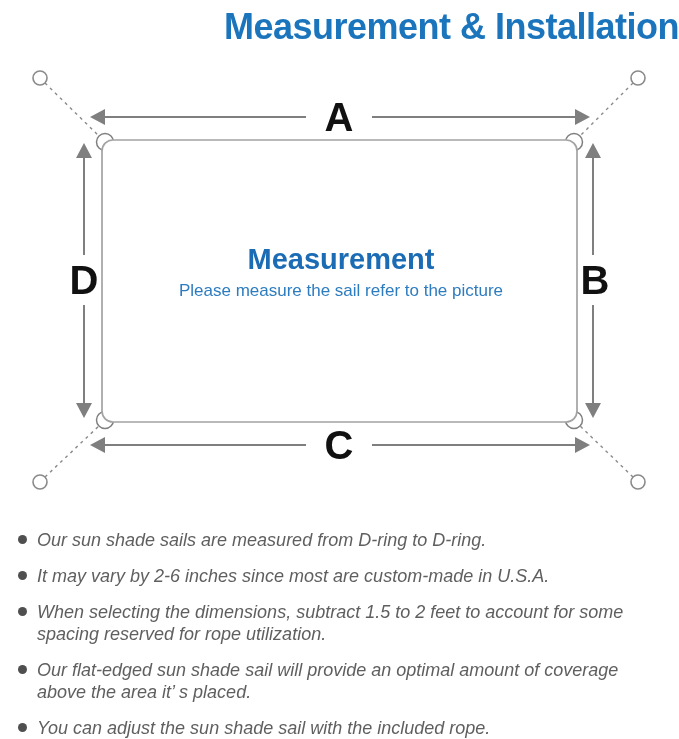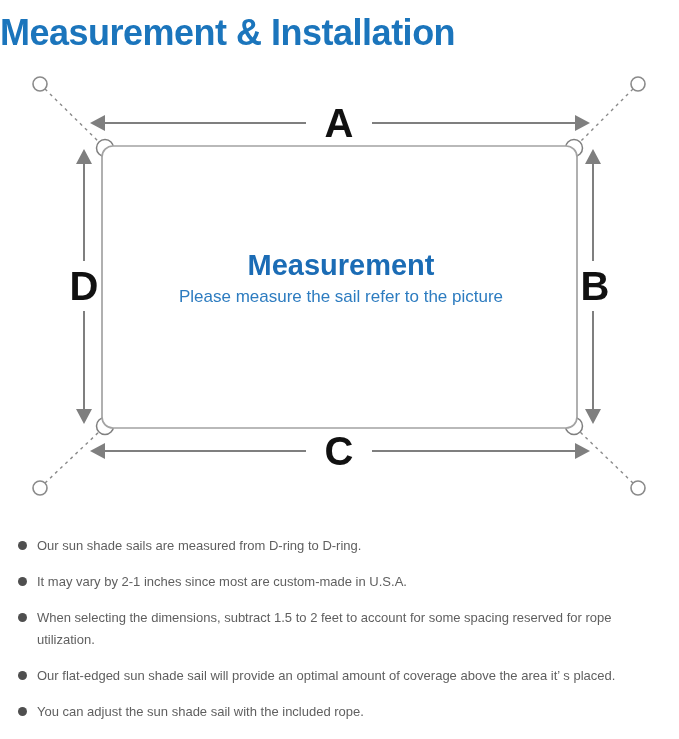--- a/index.html
+++ b/index.html
@@ -16,22 +16,22 @@
   *{box-sizing:border-box;}
   html,body{margin:0;padding:0;}
   body{
     width:679px;height:739px;
     background:var(--bg);
     font-family:"Liberation Sans", sans-serif;
     overflow:hidden;
   }
   .page{width:679px;height:739px;position:relative;}
   .page-title{
-    margin:0;padding-top:11px;
-    text-align:left;
+    margin:0;padding-top:5px;
+    text-align:right;
     font-size:36px;font-weight:bold;
     letter-spacing:-0.5px;
     color:var(--title-blue);
     line-height:43px;
   }
   .diagram{margin-top:12px;}
   .diagram svg{display:block;}
   .ln{stroke:var(--line-gray);stroke-width:2;fill:none;}
   .dash{stroke:var(--ring-gray);stroke-width:1.4;fill:none;stroke-dasharray:3 4;}
   .ah{fill:var(--line-gray);stroke:none;}
@@ -61,23 +61,24 @@
     margin-bottom:14px;
   }
   .dot{
     flex:0 0 auto;
     width:9px;height:9px;border-radius:50%;
     background:#4f4f4f;
     margin:6px 10px 0 0;
   }
   .note-text{
     color:var(--text-gray);
-    font-size:13px;
+    font-size:18px;
     line-height:22px;
     max-width:638px;
+    font-style:italic;
   }
 </style>
 </head>
 <body>
 
 <div class="page">
 
   <h1 class="page-title">Measurement &amp; Installation</h1>
 
   <div class="diagram">
@@ -146,21 +147,21 @@
     </svg>
   </div>
 
   <ul class="notes">
     <li>
       <span class="dot"></span>
       <span class="note-text">Our sun shade sails are measured from D-ring to D-ring.</span>
     </li>
     <li>
       <span class="dot"></span>
-      <span class="note-text">It may vary by 2-1 inches since most are custom-made in U.S.A.</span>
+      <span class="note-text">It may vary by 2-6 inches since most are custom-made in U.S.A.</span>
     </li>
     <li>
       <span class="dot"></span>
       <span class="note-text">When selecting the dimensions, subtract 1.5 to 2 feet to account for some spacing reserved for rope utilization.</span>
     </li>
     <li>
       <span class="dot"></span>
       <span class="note-text">Our flat-edged sun shade sail will provide an optimal amount of coverage above the area it’ s placed.</span>
     </li>
     <li>

